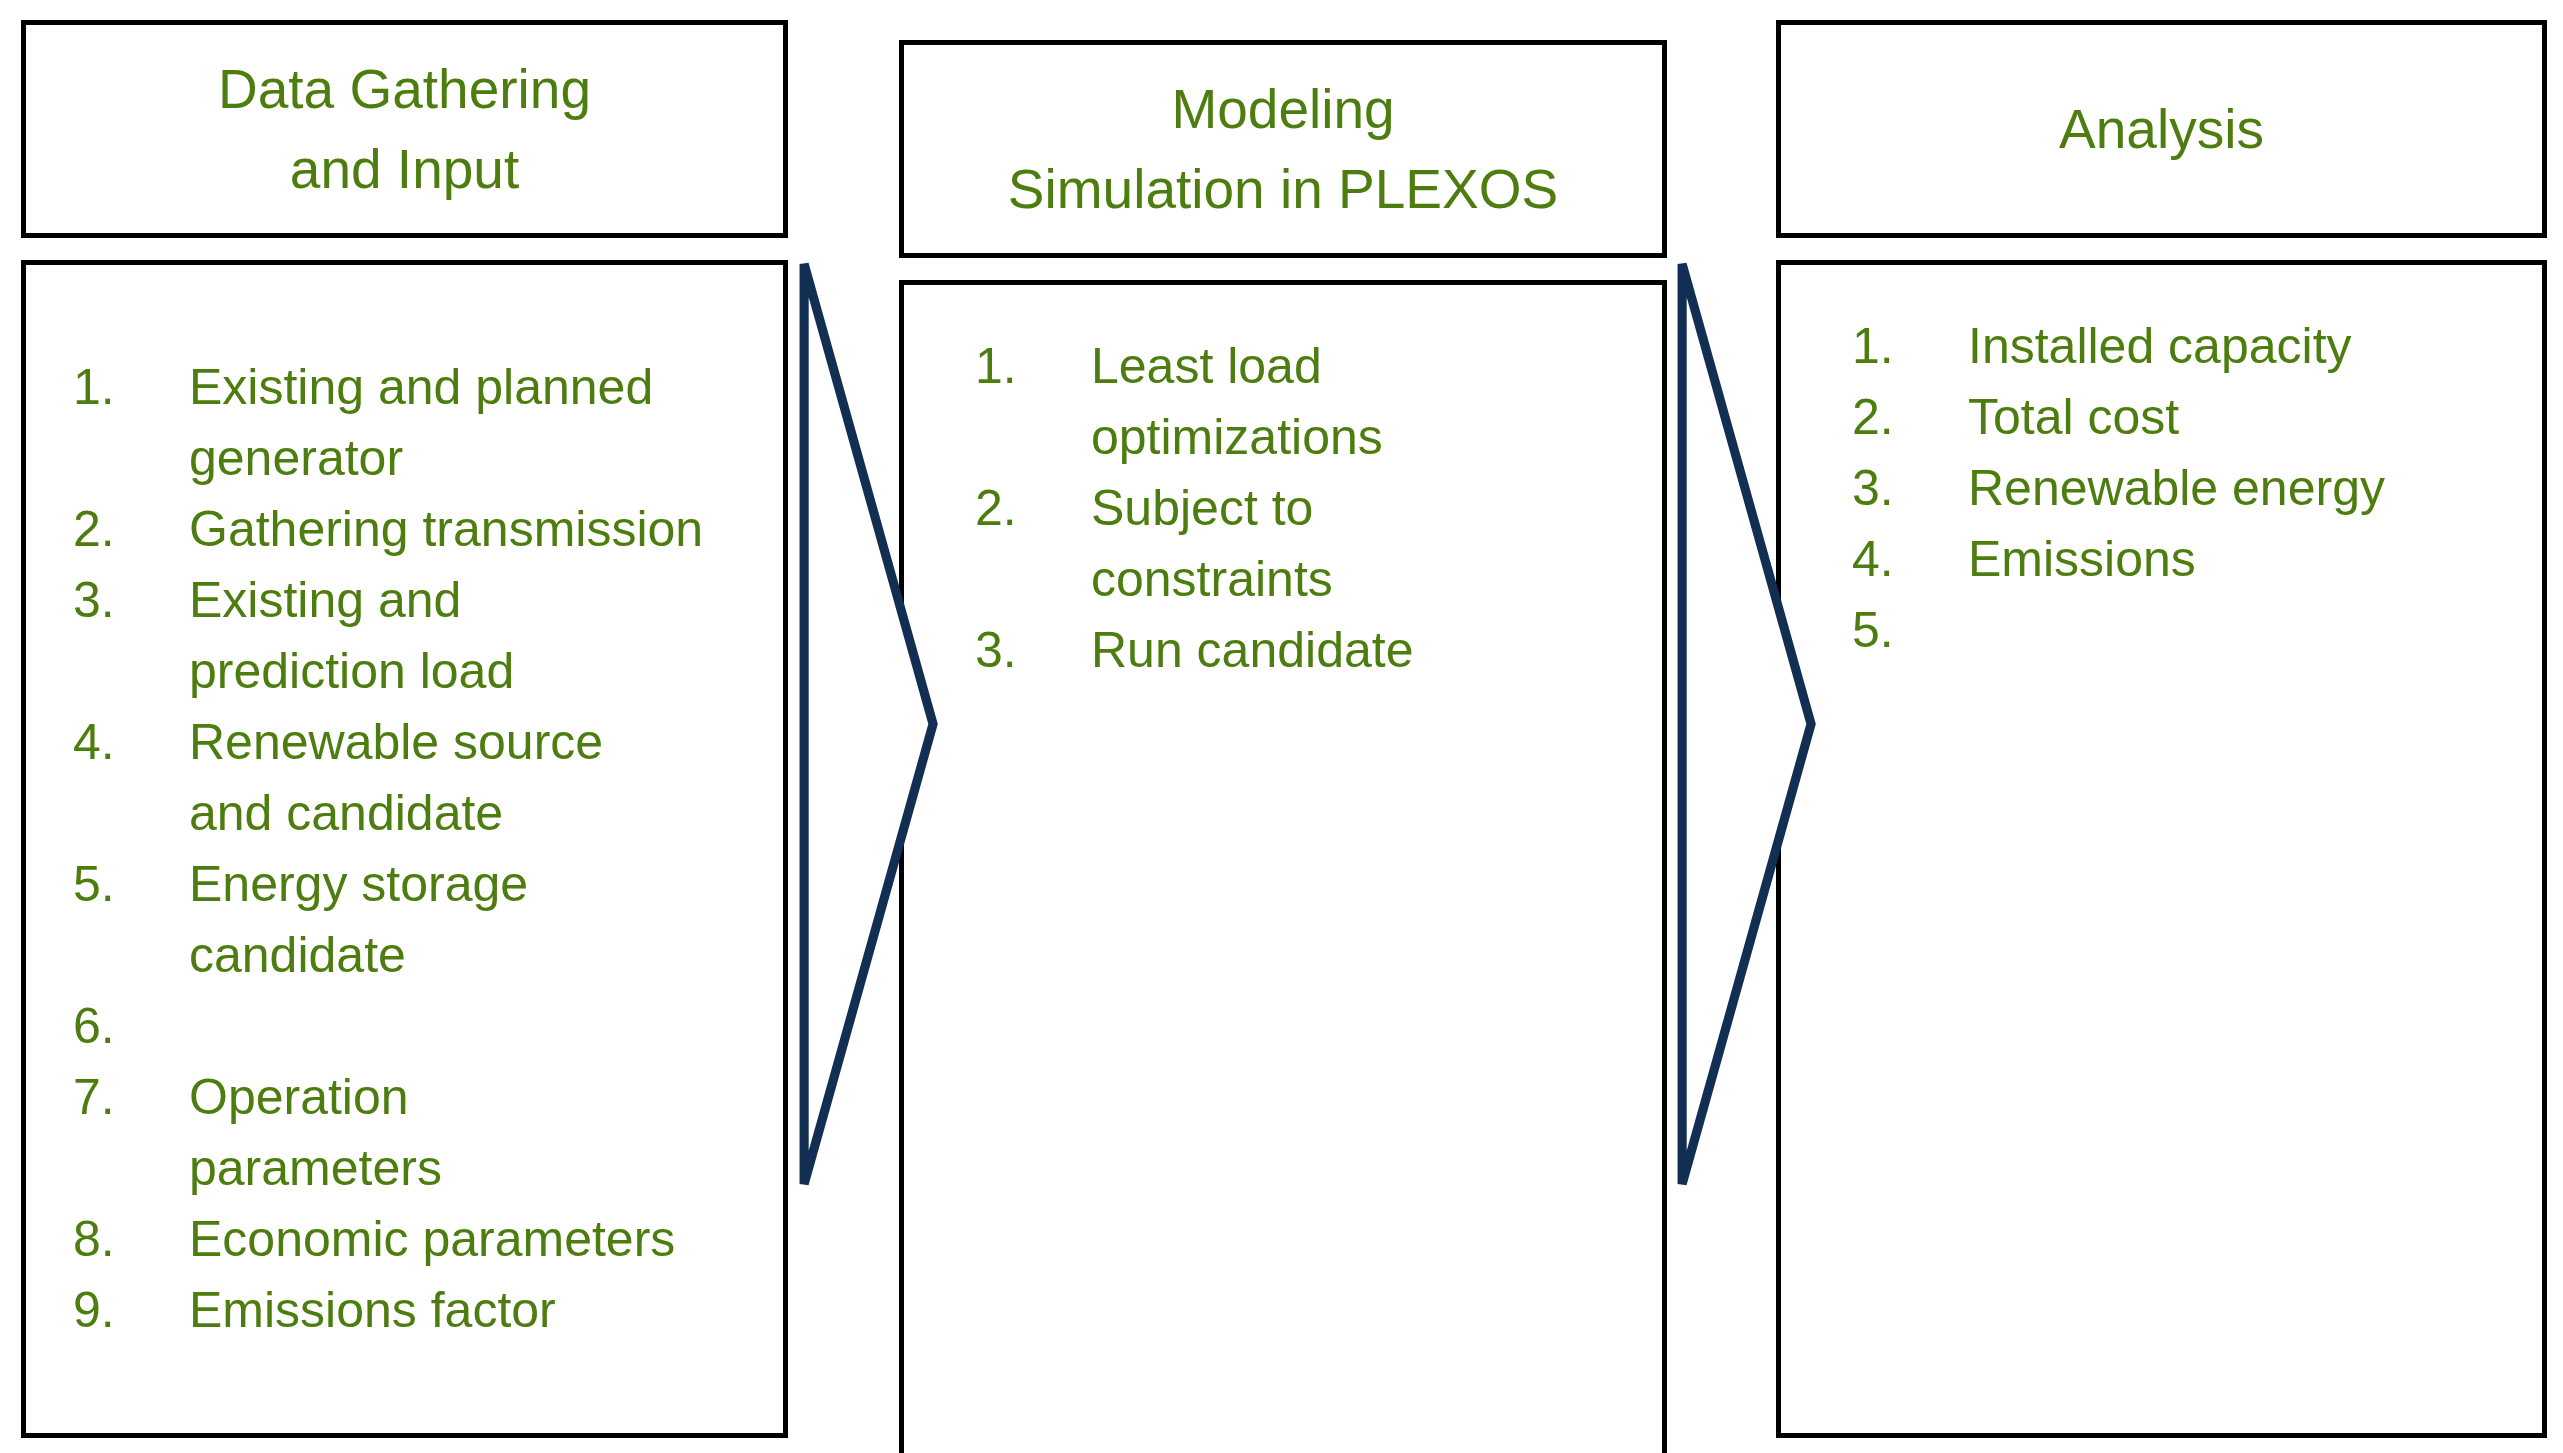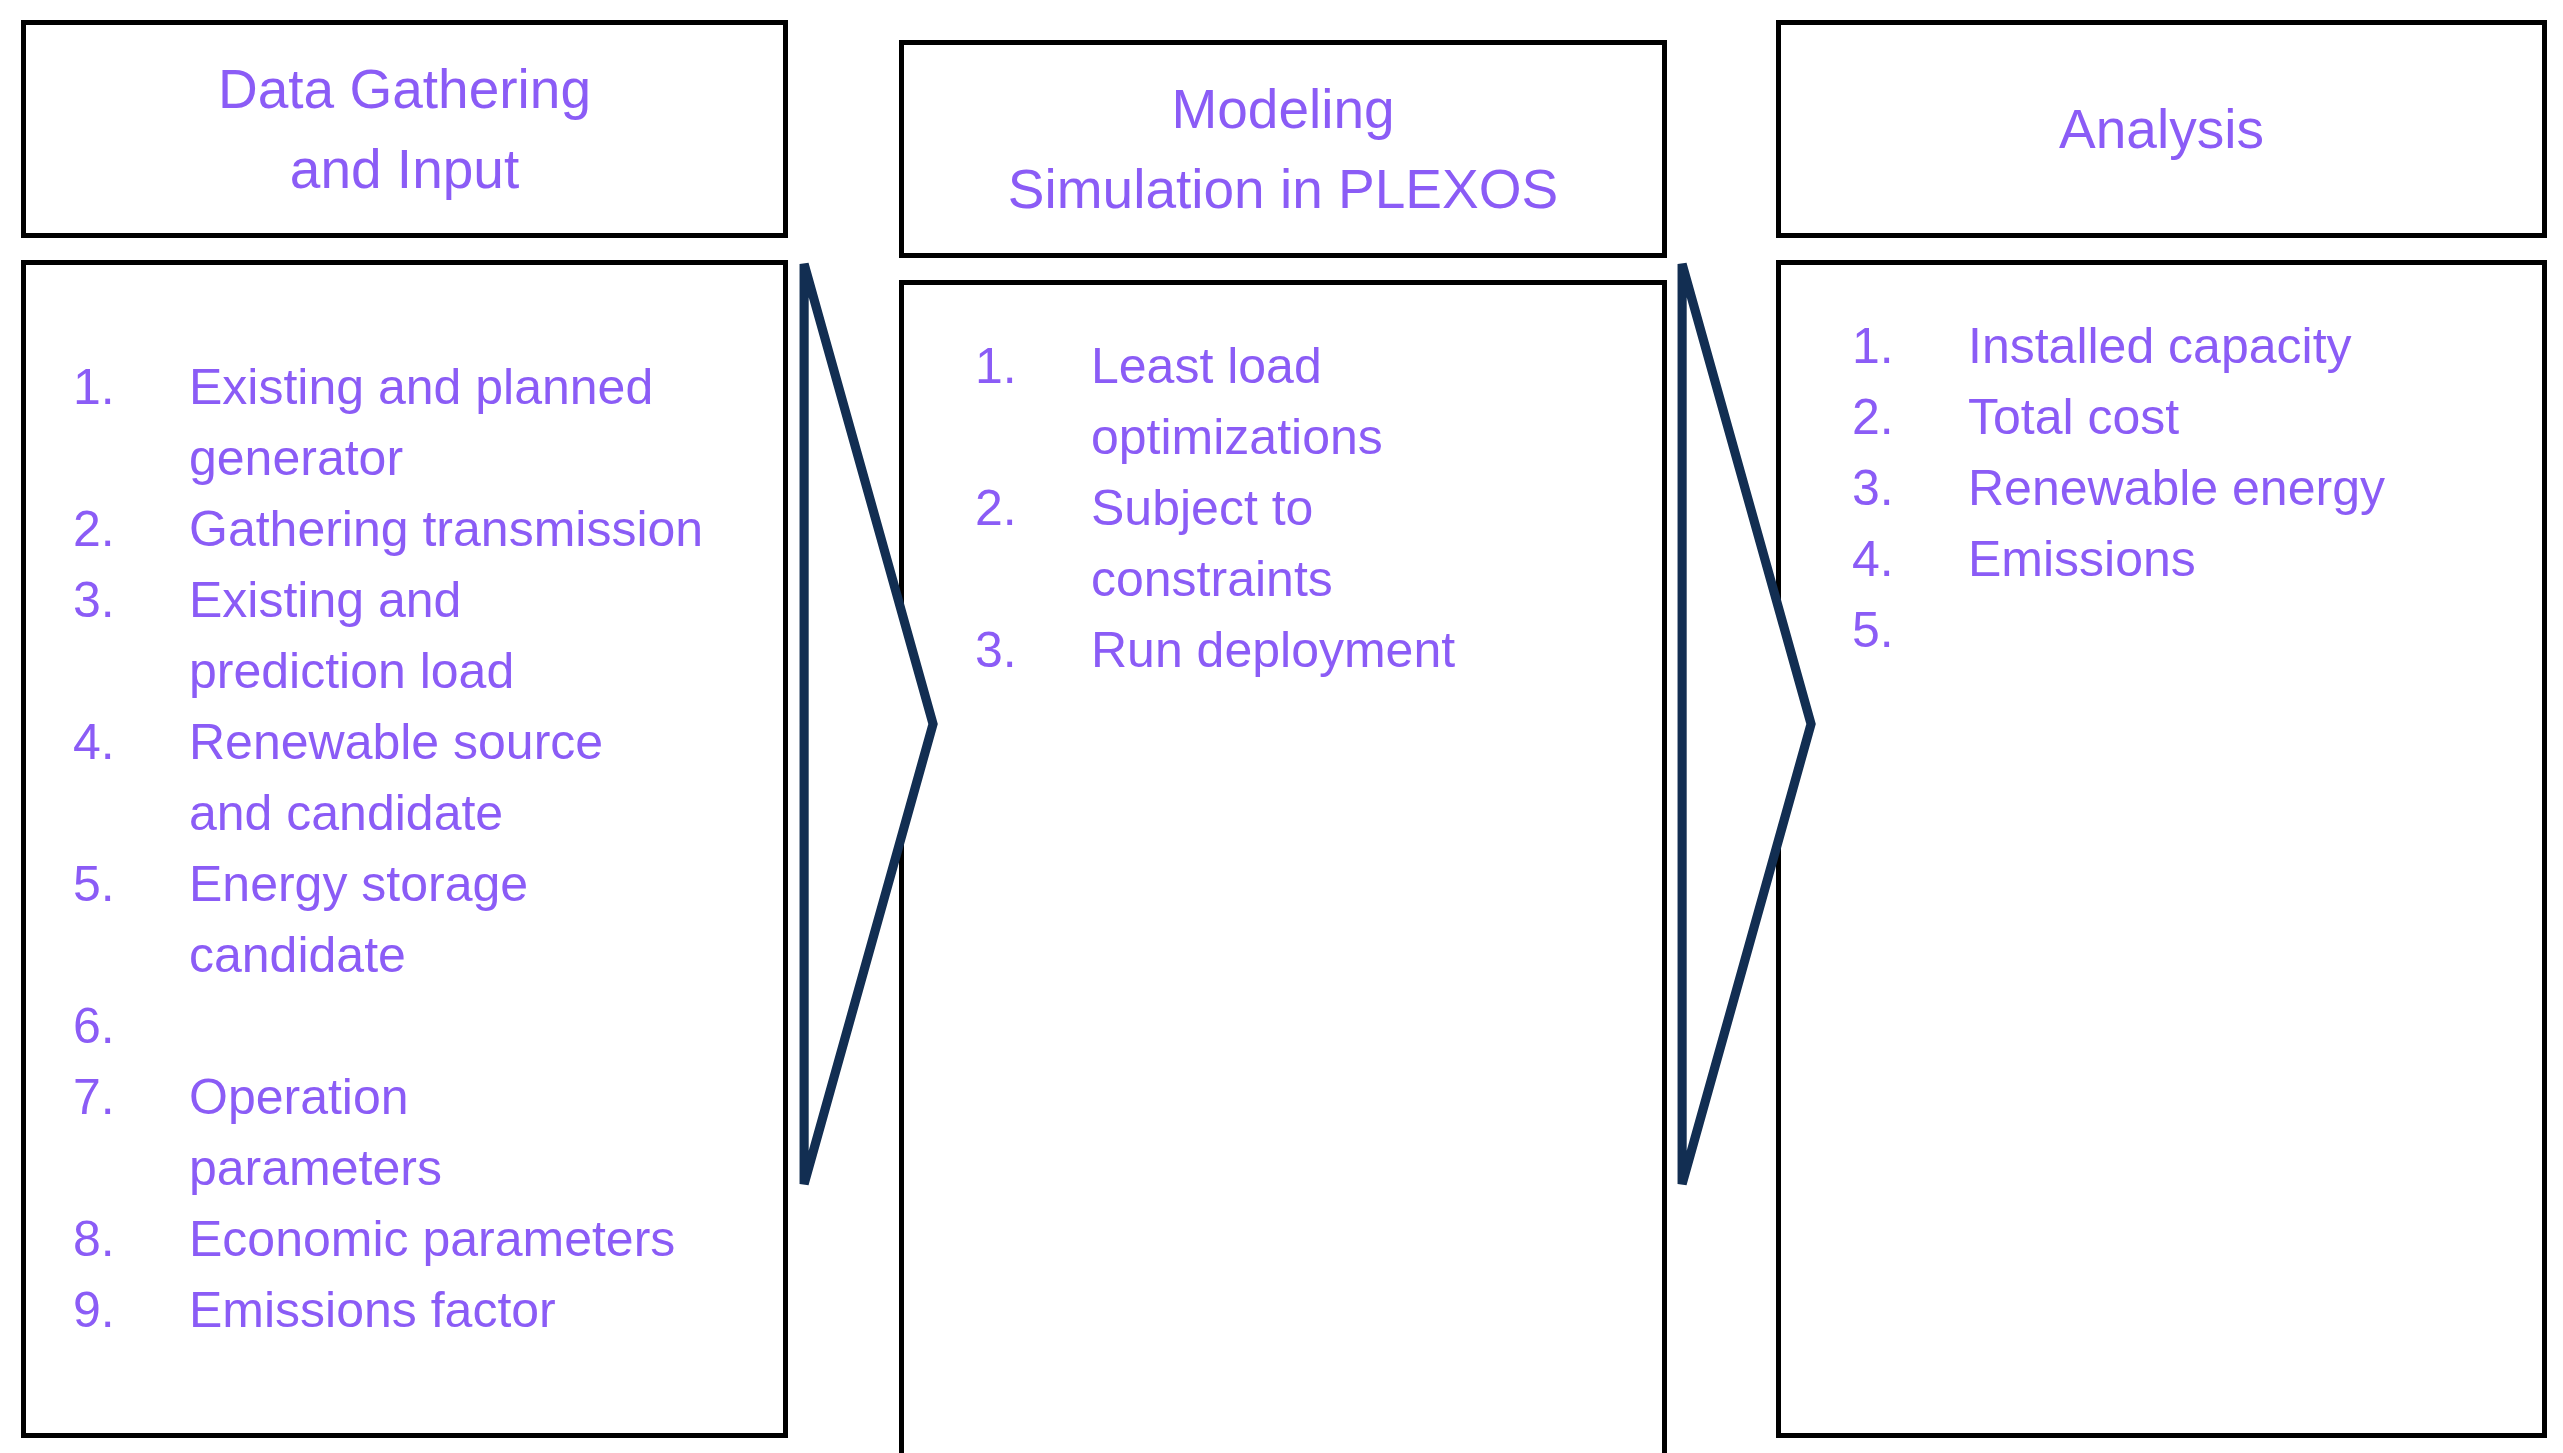--- a/index.html
+++ b/index.html
@@ -6,21 +6,21 @@
     margin: 0;
     padding: 0;
     background: #ffffff;
   }
   .canvas {
     position: relative;
     width: 2563px;
     height: 1454px;
     background: #ffffff;
     font-family: "Liberation Sans", sans-serif;
-    color: #8b5cf6;
+    color: #4d7c0f;
     overflow: hidden;
   }
   .box {
     position: absolute;
     box-sizing: border-box;
     border: 5.8px solid #000000;
     background: #ffffff;
     z-index: 1;
   }
   
@@ -129,21 +129,21 @@
         <span class="txt">Least load
 optimizations</span>
       </div>
       <div class="row">
         <span class="num">2.</span>
         <span class="txt">Subject to
 constraints</span>
       </div>
       <div class="row">
         <span class="num">3.</span>
-        <span class="txt">Run deployment</span>
+        <span class="txt">Run candidate</span>
       </div>
     </div>
   </div>
 
   <div class="box hbox c3">
     <div class="htext">Analysis</div>
   </div>
   <div class="box bbox c3">
     <div class="list">
       <div class="row">

